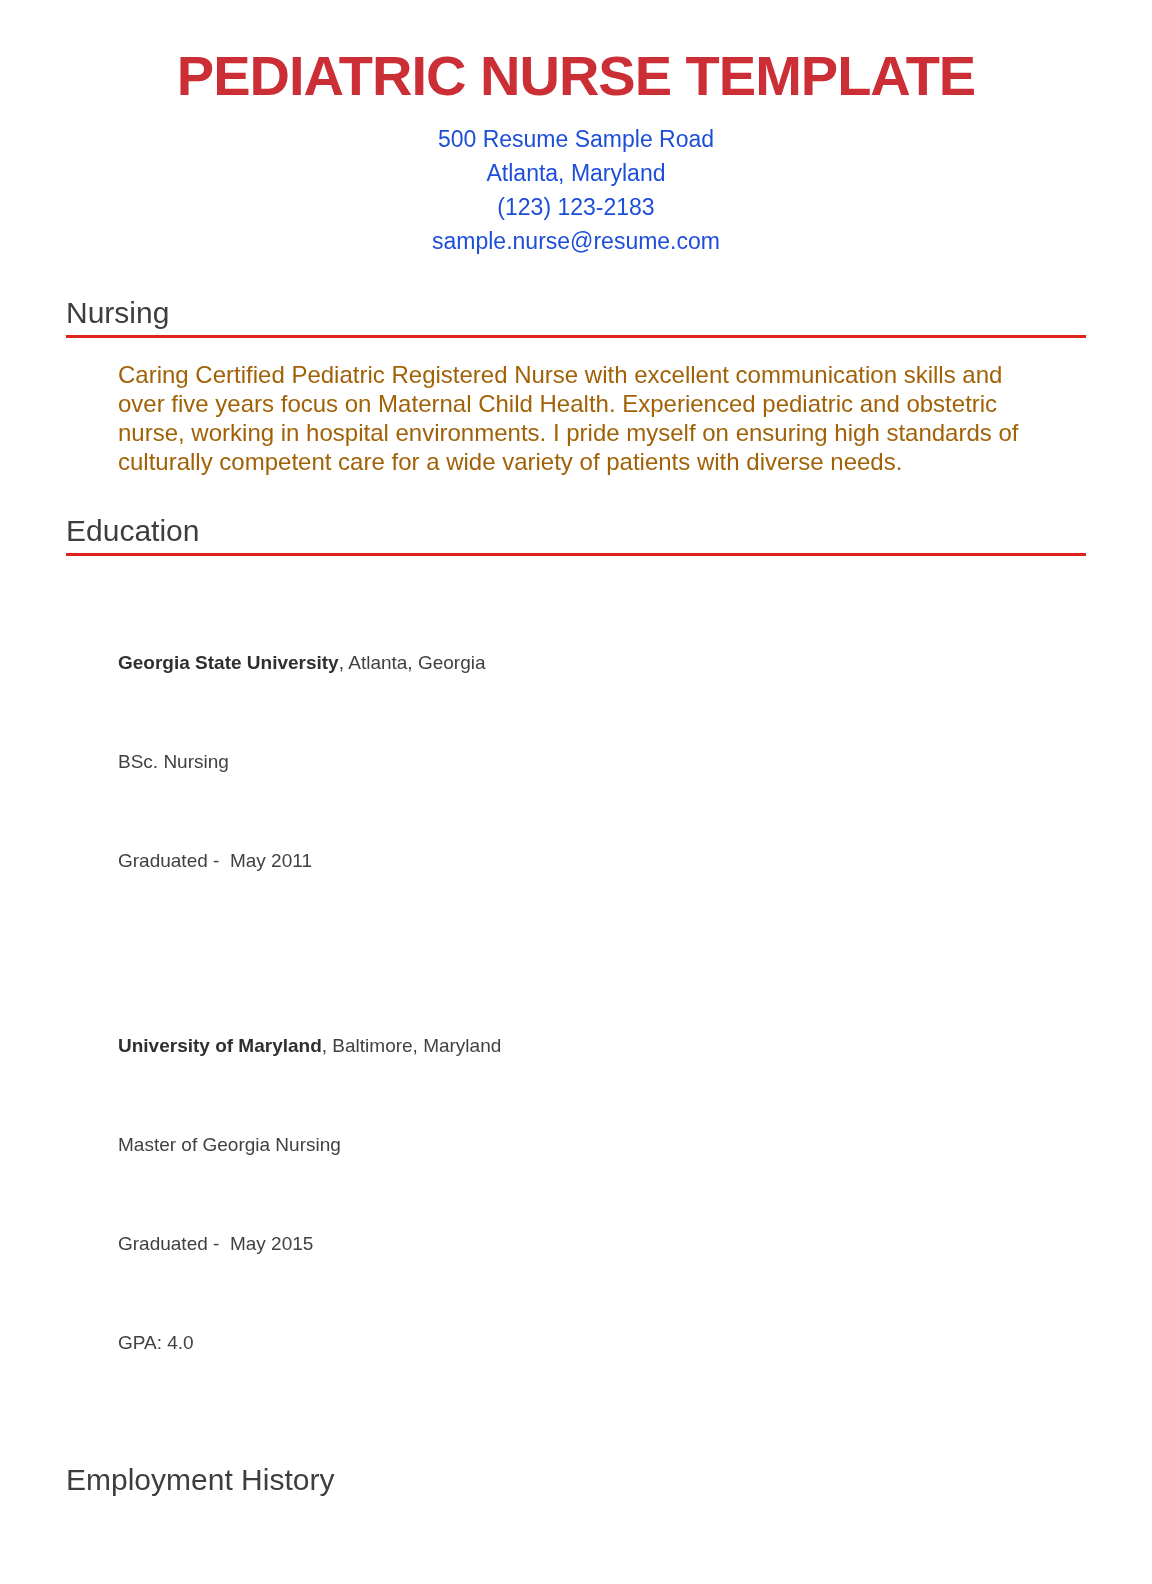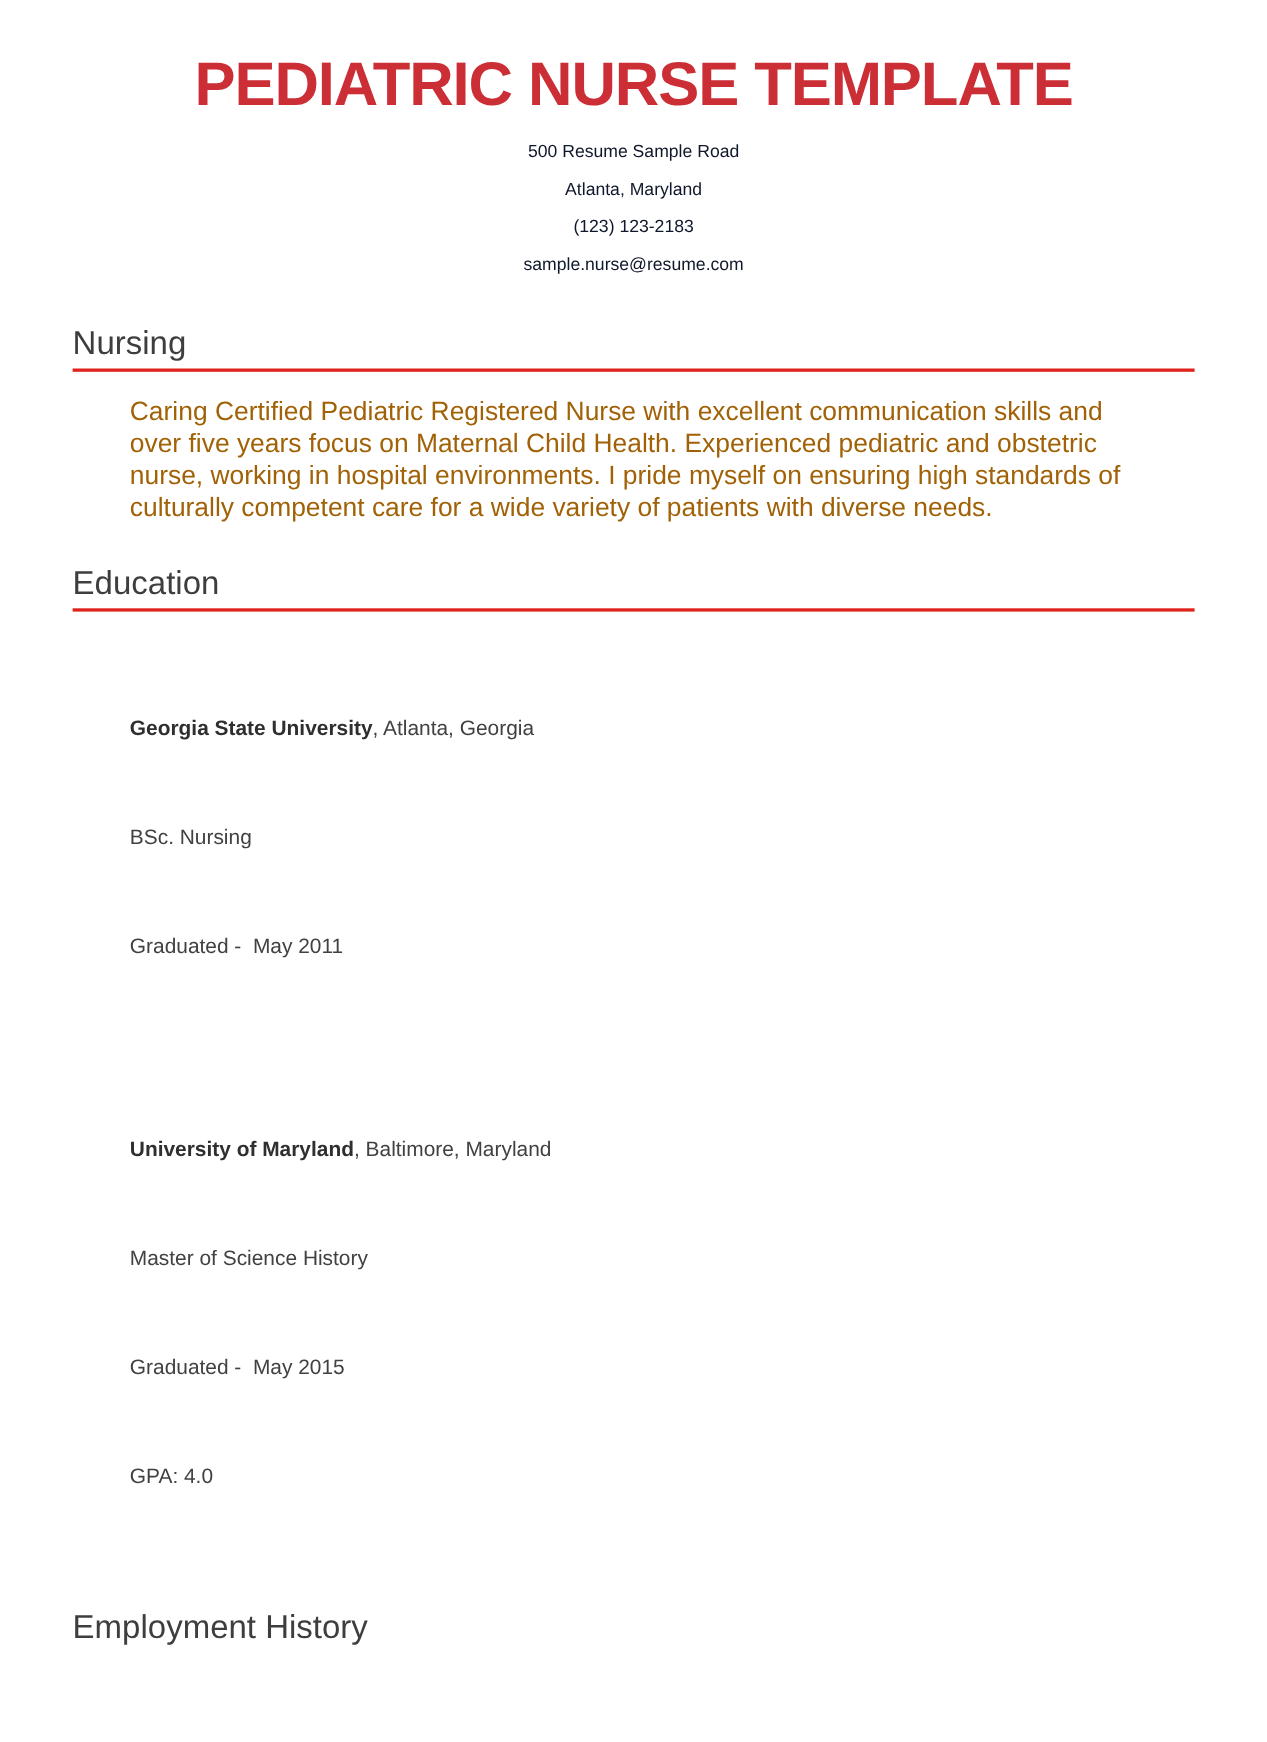--- a/index.html
+++ b/index.html
@@ -21,23 +21,23 @@
     text-align: center;
     font-size: 56px;
     line-height: 60px;
     font-weight: 700;
     letter-spacing: -1px;
     color: #cc2e36;
   }
   .contact {
     margin-top: 16px;
     text-align: center;
-    font-size: 16px;
+    font-size: 23px;
     line-height: 34px;
-    color: #0f172a;
+    color: #1d4ed8;
   }
   .content {
     padding: 0 66px;
   }
   h2.section-heading {
     margin-top: 38px;
     font-size: 30px;
     line-height: 34px;
     font-weight: 400;
     color: #3e3e3e;
@@ -95,21 +95,21 @@
       <div class="rule"></div>
 
       <div class="edu-entry">
         <div><span class="entry-name">Georgia State University</span><span>, Atlanta, Georgia</span></div>
         <div>BSc. Nursing</div>
         <div>Graduated -  May 2011</div>
       </div>
 
       <div class="edu-entry">
         <div><span class="entry-name">University of Maryland</span><span>, Baltimore, Maryland</span></div>
-        <div>Master of Science History</div>
+        <div>Master of Georgia Nursing</div>
         <div>Graduated -  May 2015</div>
         <div>GPA: 4.0</div>
       </div>
     </section>
 
     <section>
       <h2 class="section-heading">Employment History</h2>
 
     </section>
 

